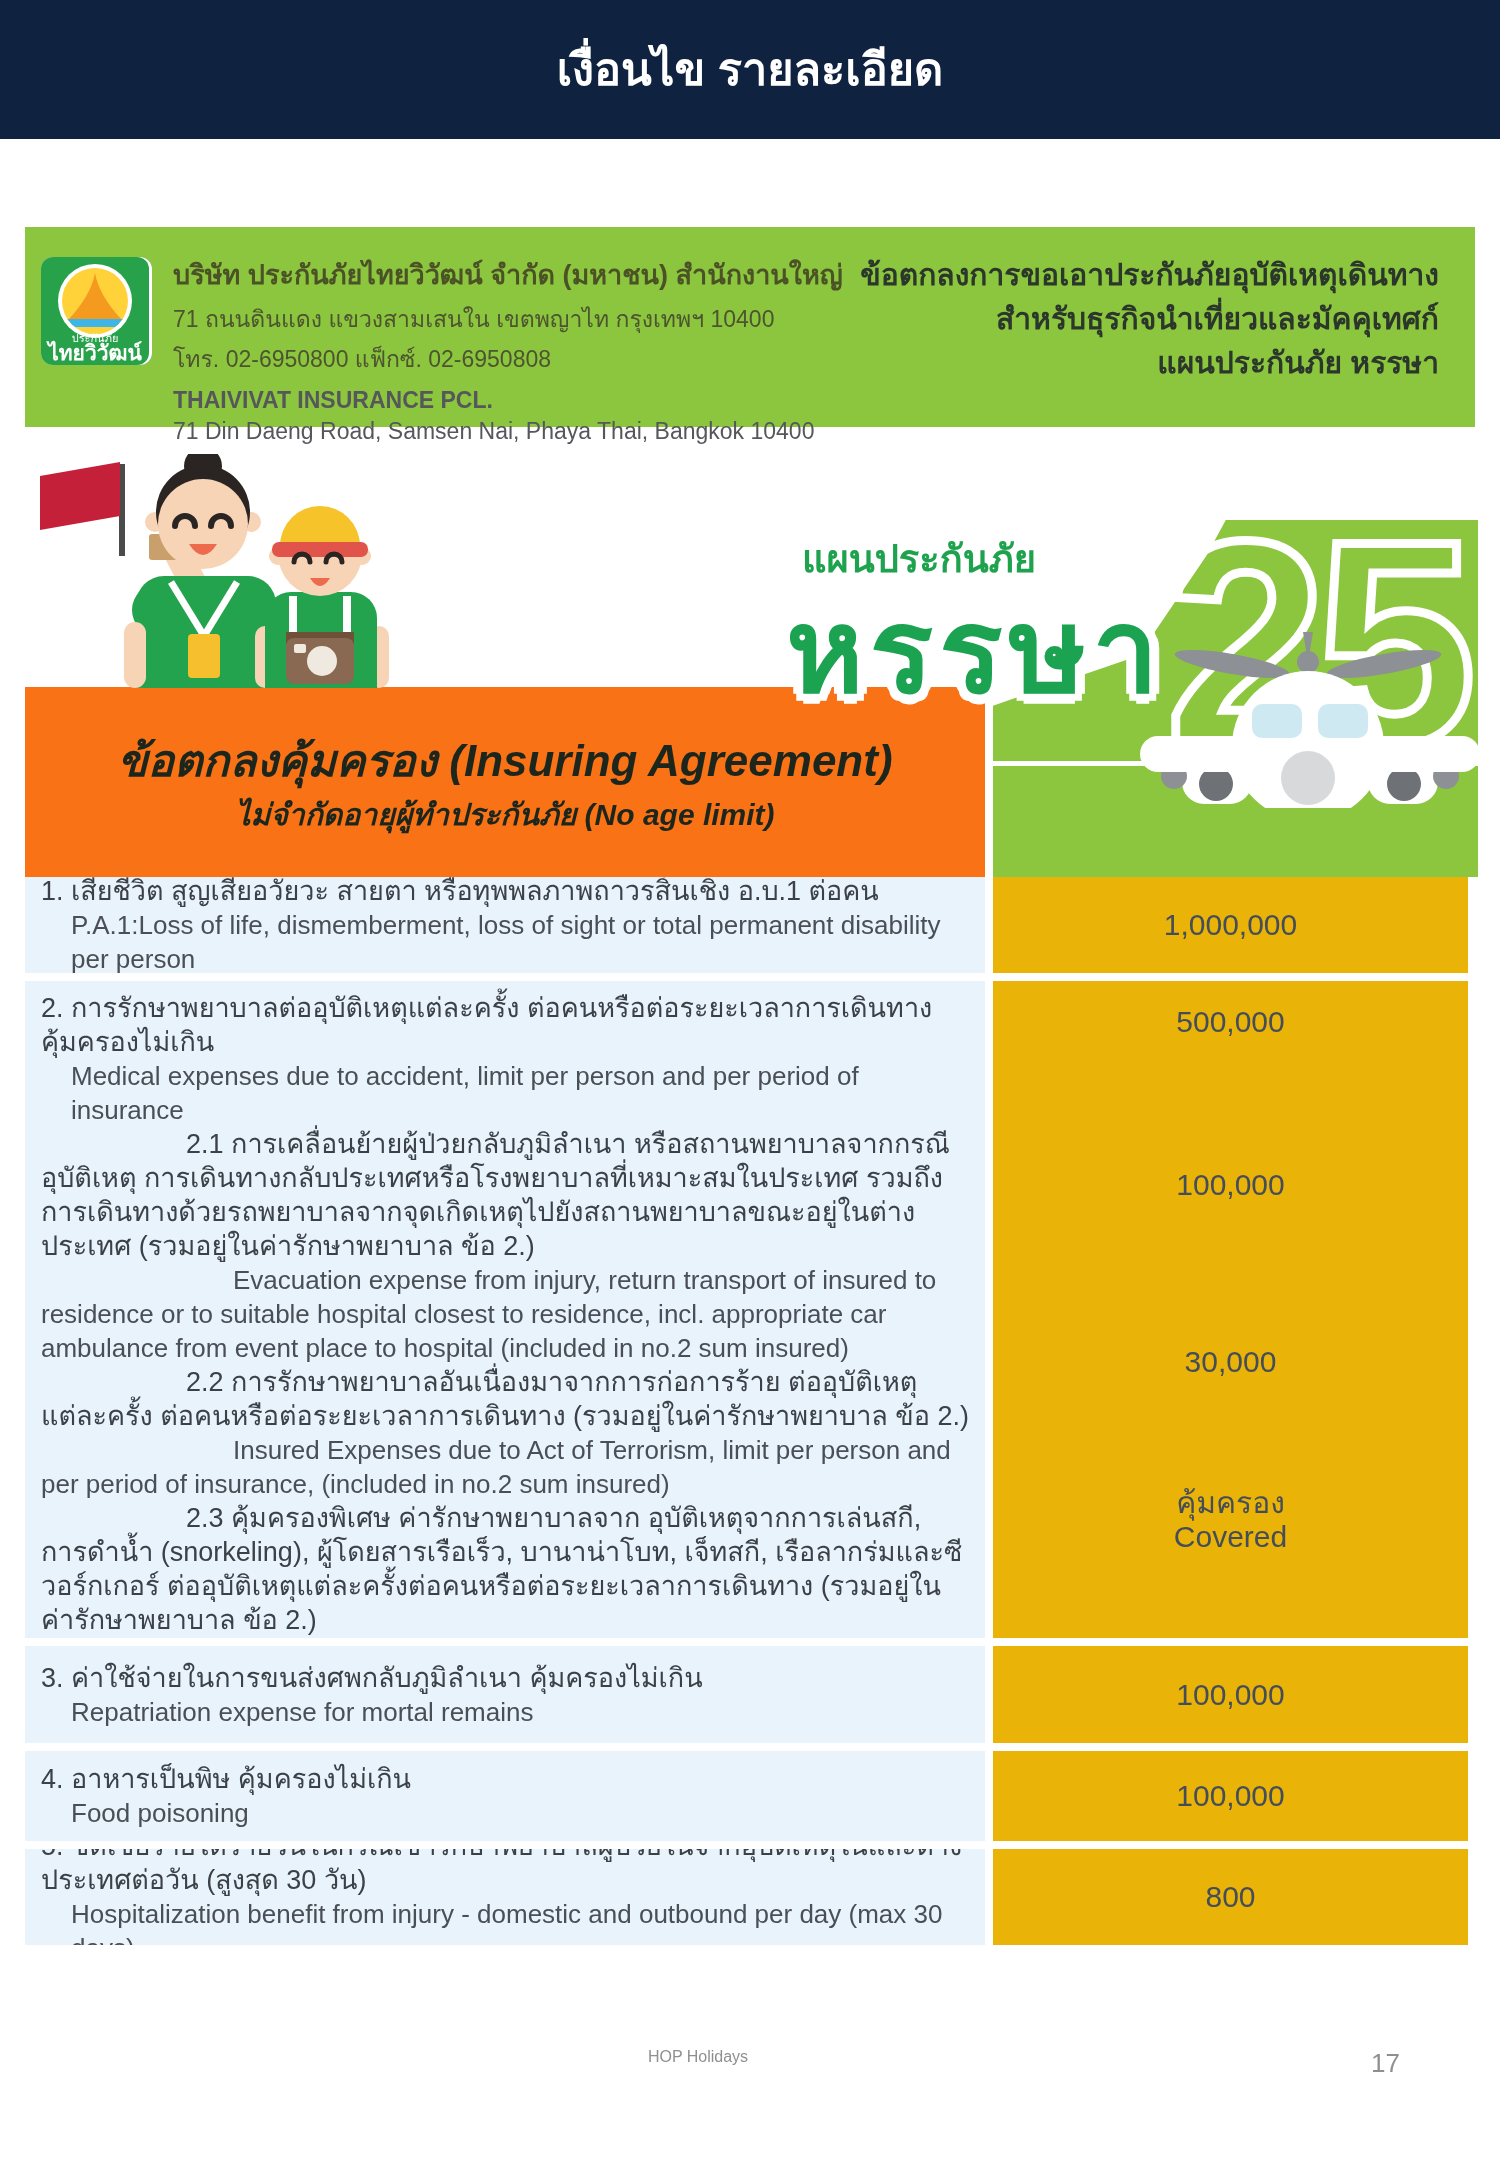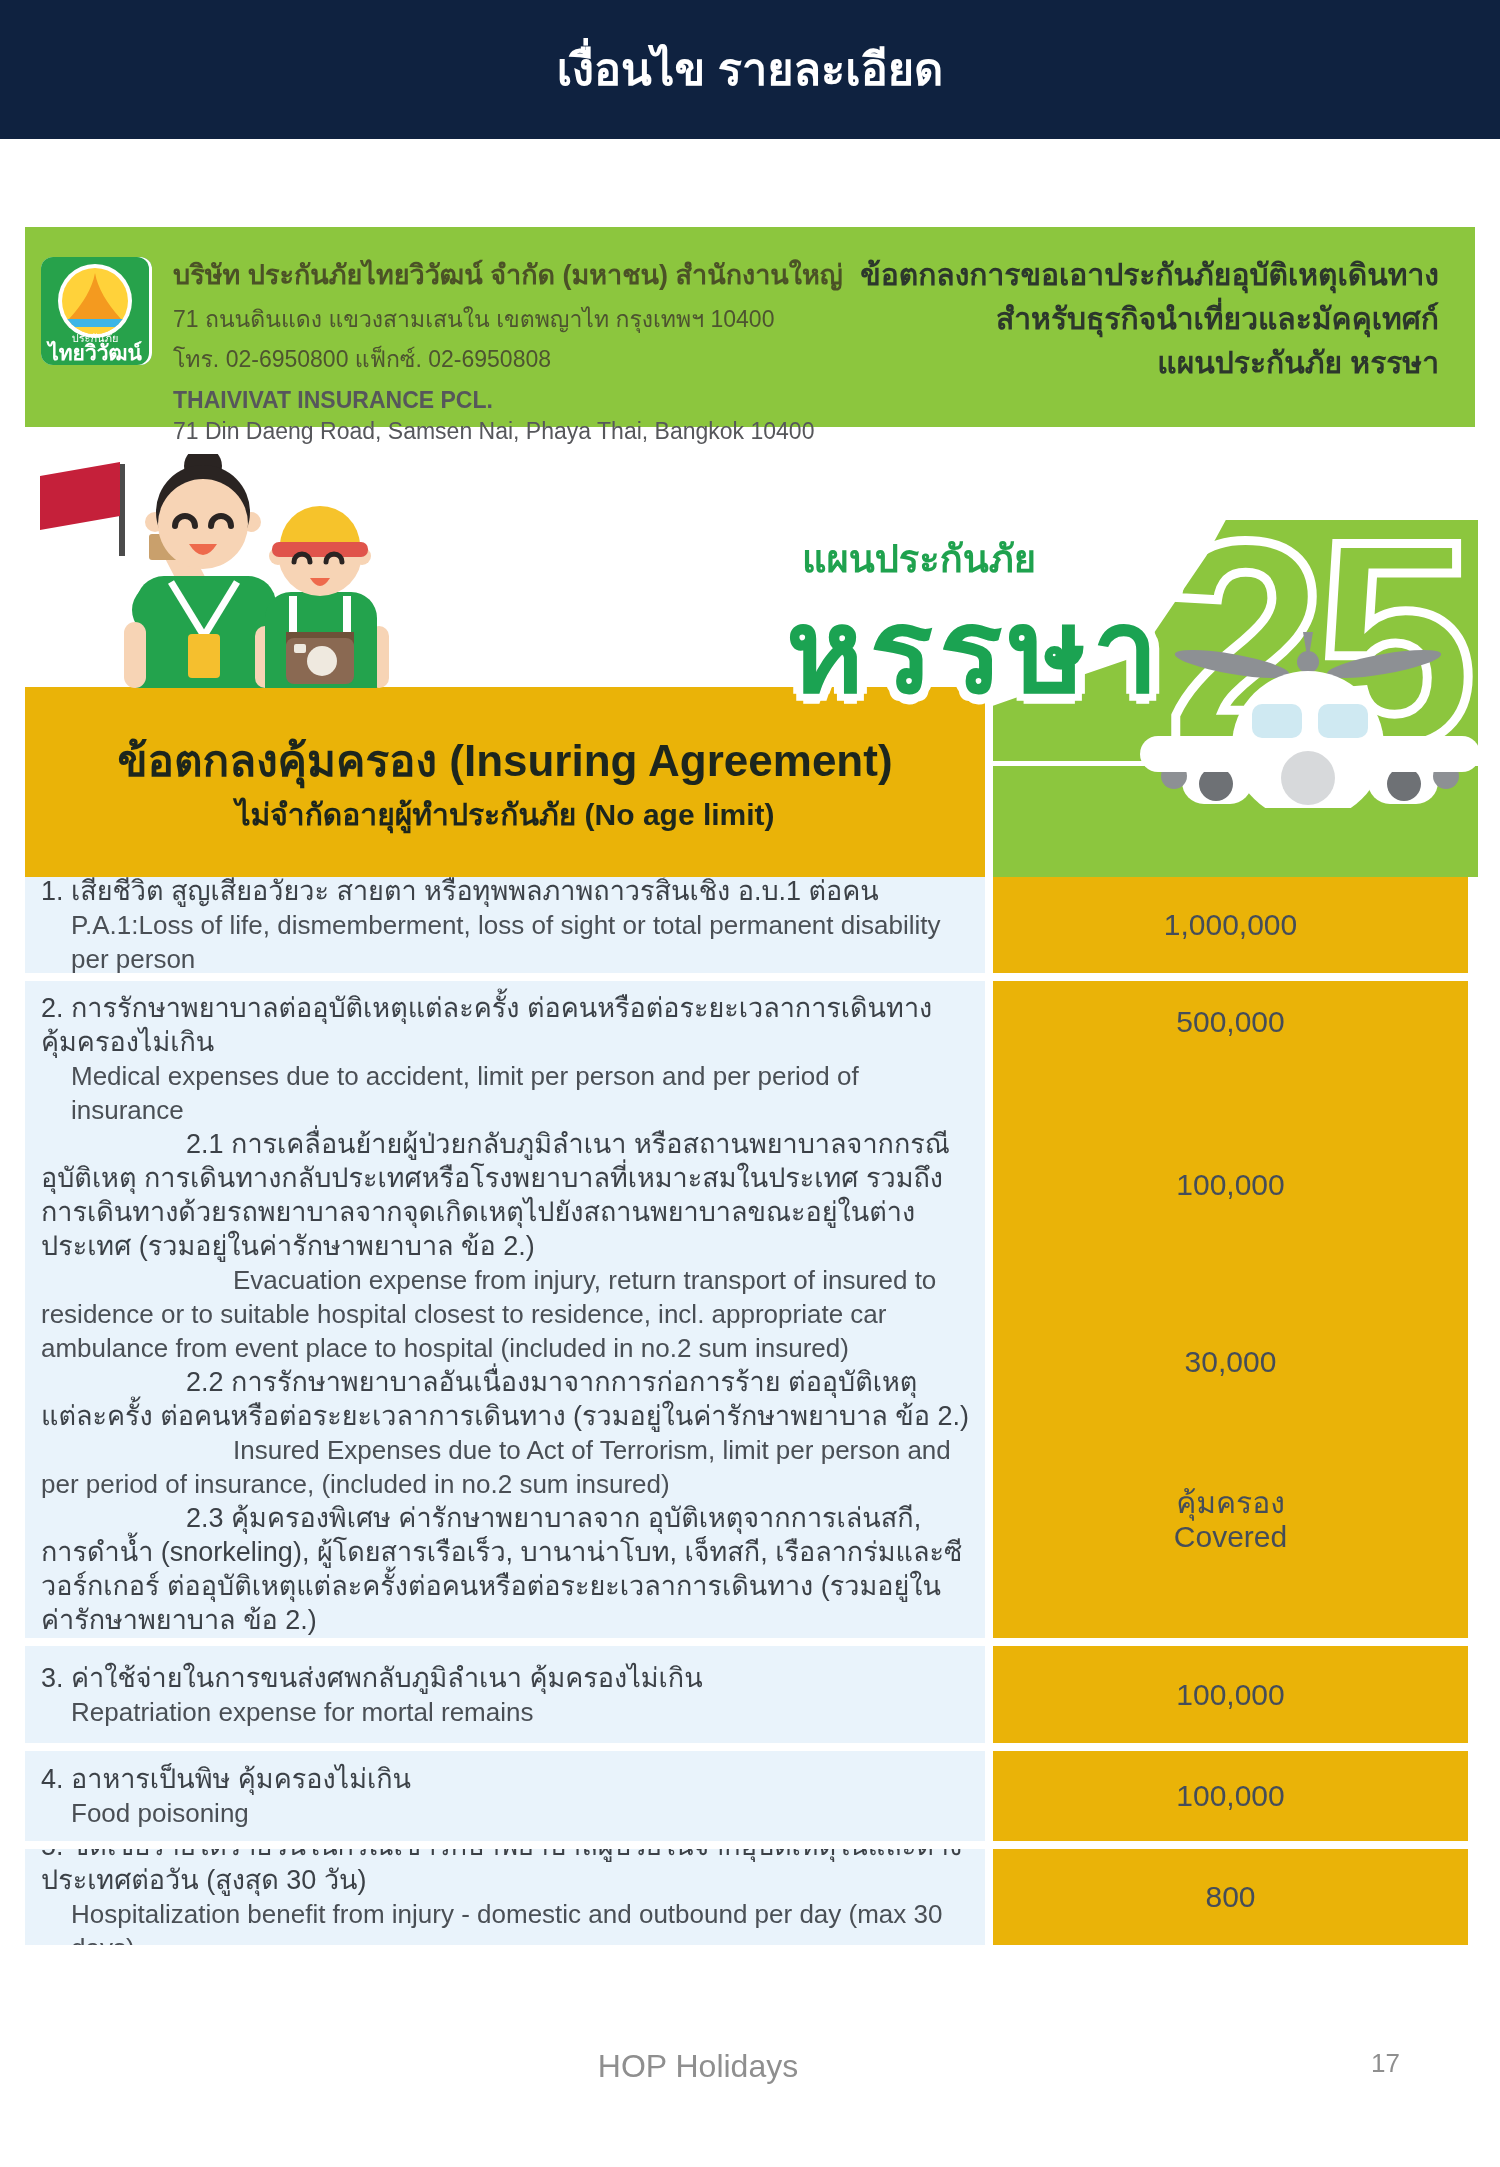--- a/index.html
+++ b/index.html
@@ -36,21 +36,21 @@
   .panel-divider{position:absolute;left:993px;top:761px;width:485px;height:5px;background:#ffffff;z-index:2;}
   .big-number{position:absolute;left:1150px;top:498px;z-index:3;}
   .plane{position:absolute;left:1140px;top:628px;z-index:4;}
   .sum-insured{position:absolute;left:993px;top:786px;width:485px;text-align:center;z-index:5;
         color:#1d261d;font-weight:bold;font-size:30px;line-height:38px;}
 
   
   .people{position:absolute;left:28px;top:454px;z-index:2;}
 
   
-  .dark-panel{position:absolute;left:25px;top:687px;width:960px;height:190px;background:#eab308;z-index:1;}
+  .dark-panel{position:absolute;left:25px;top:687px;width:960px;height:190px;background:#f97316;z-index:1;font-style:italic;}
   .dark-panel .h1{position:absolute;left:0;top:38px;width:100%;text-align:center;
         font-size:44px;font-weight:bold;color:#1d261d;}
   .dark-panel .h2{position:absolute;left:0;top:104px;width:100%;text-align:center;
         font-size:30px;font-weight:bold;color:#1d261d;}
 
   
   .row{position:absolute;left:25px;width:1443px;display:flex;gap:8px;}
   .row .cell-text{width:960px;background:#e9f3fb;box-sizing:border-box;
         padding:0 14px 0 16px;overflow:hidden;
         display:flex;flex-direction:column;justify-content:center;}
@@ -68,21 +68,21 @@
   p.sub-en{font-size:26px;color:#4a4f55;margin:0;line-height:34px;text-indent:192px;}
   .gap-top{margin-top:36px;}
   .amt-abs{position:absolute;left:0;width:100%;text-align:center;line-height:34px;}
   .amt-500k{top:24px;}
   .amt-100k{top:187px;}
   .amt-30k{top:364px;}
   .amt-covered{top:505px;}
 
   
   .footer-brand{position:absolute;left:0;top:2048px;width:1396px;text-align:center;
-        font-size:32px;color:#8f8f8f;}
+        font-size:16px;color:#8f8f8f;}
   .footer-page{position:absolute;right:100px;top:2048px;font-size:26px;color:#8f8f8f;}
 </style>
 </head>
 <body>
 
 <div class="page">
 
   <div class="navy-bar">
     <div class="bar-title">เงื่อนไข รายละเอียด</div>
   </div>

